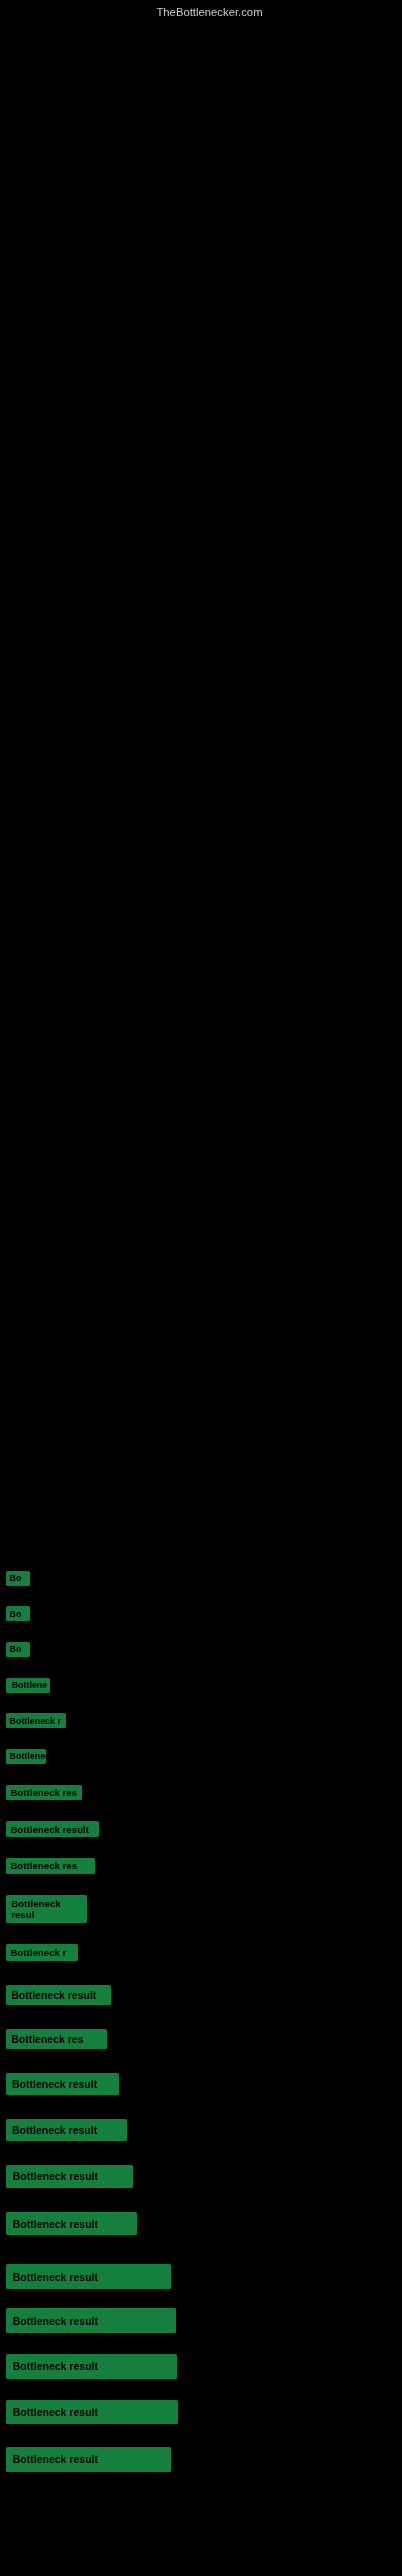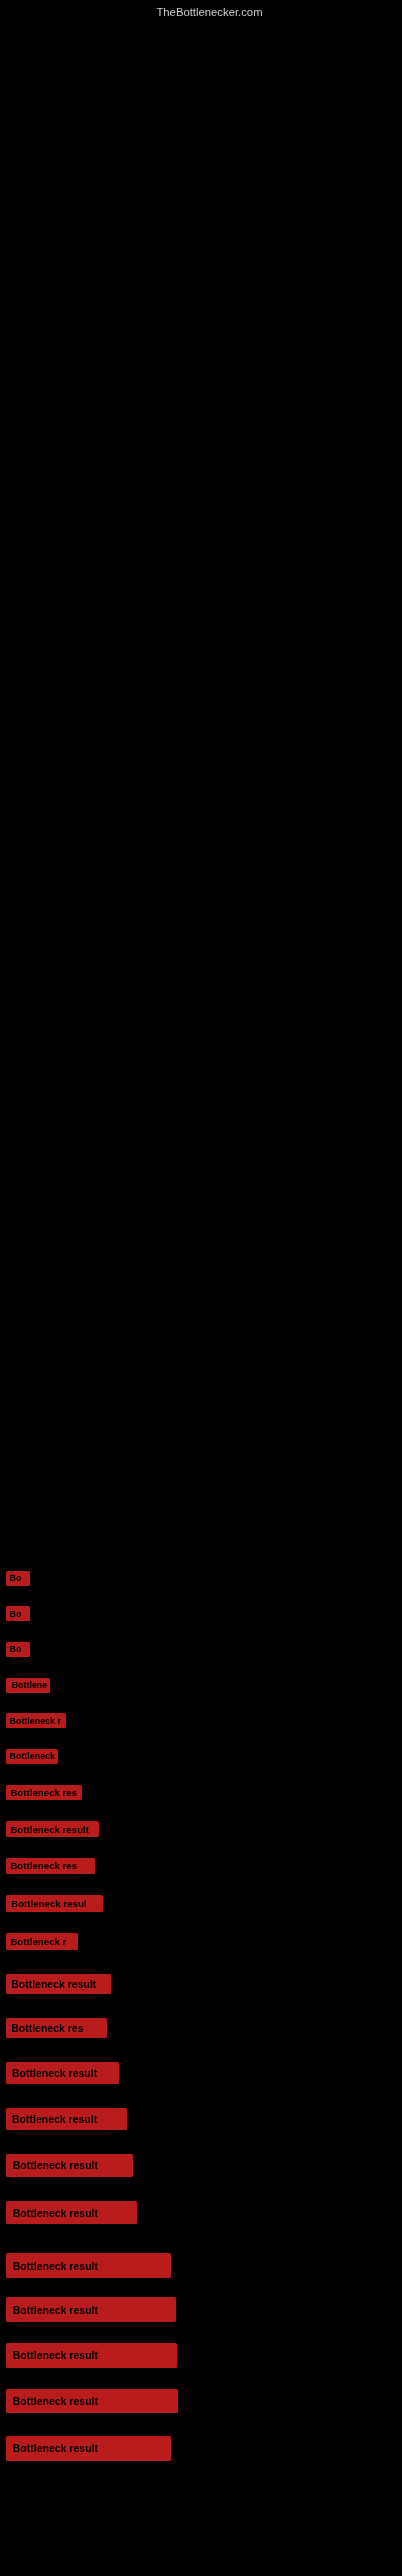--- a/index.html
+++ b/index.html
@@ -13,21 +13,21 @@
     .site-title {
       color: #ccc;
       font-size: 11.3px;
       text-align: center;
       padding-top: 6.4px;
       padding-bottom: 3.2px;
       margin-left: 16px;
     }
     .bottleneck-label {
       display: inline-block;
-      background-color: #b91c1c;
+      background-color: #15803d;
       color: #000;
       font-size: 10.5px;
       font-weight: bold;
       padding: 3.2px 6.4px;
       margin: 3.2px 0 3.2px 3.2px;
       border-radius: 1.6px;
     }
   </style>
 </head>
 <body>
@@ -50,37 +50,37 @@
 
 <div style="margin: 14.5px 0 0 3.2px;">
   <span class="bottleneck-label" style="width:44px; font-size:8.9px; padding:2.4px 3.2px;text-align:right;">Bottlene</span>
 </div>
 
 <div style="margin: 14.5px 0 0 3.2px;">
   <span class="bottleneck-label" style="width:60px; font-size:8.9px; padding:2.4px 3.2px;">Bottleneck r</span>
 </div>
 
 <div style="margin: 14.5px 0 0 3.2px;">
-  <span class="bottleneck-label" style="width:52px; font-size:8.9px; padding:2.4px 3.2px;">Bottleneck</span>
+  <span class="bottleneck-label" style="width:40px; font-size:8.9px; padding:2.4px 3.2px;">Bottleneck</span>
 </div>
 
 <div style="margin: 14.5px 0 0 3.2px;">
   <span class="bottleneck-label" style="width:76px; font-size:9.7px; padding:2.4px 4px;">Bottleneck res</span>
 </div>
 
 <div style="margin: 14.5px 0 0 3.2px;">
   <span class="bottleneck-label" style="width:93px; font-size:9.7px; padding:2.4px 4px;">Bottleneck result</span>
 </div>
 
 <div style="margin: 14.5px 0 0 3.2px;">
   <span class="bottleneck-label" style="width:89px; font-size:9.7px; padding:2.4px 4px;">Bottleneck res</span>
 </div>
 
 <div style="margin: 14.5px 0 0 3.2px;">
-  <span class="bottleneck-label" style="width:97px; font-size:9.7px; padding:3.2px 4.8px;">Bottleneck resul</span>
+  <span class="bottleneck-label" style="width:81px; font-size:9.7px; padding:3.2px 4.8px;">Bottleneck resul</span>
 </div>
 
 <div style="margin: 14.5px 0 0 3.2px;">
   <span class="bottleneck-label" style="width:72px; font-size:9.7px; padding:3.2px 4px;">Bottleneck r</span>
 </div>
 
 <div style="margin: 17.7px 0 0 3.2px;">
   <span class="bottleneck-label" style="width:105px; font-size:10.5px; padding:4px 4.8px;">Bottleneck result</span>
 </div>
 

